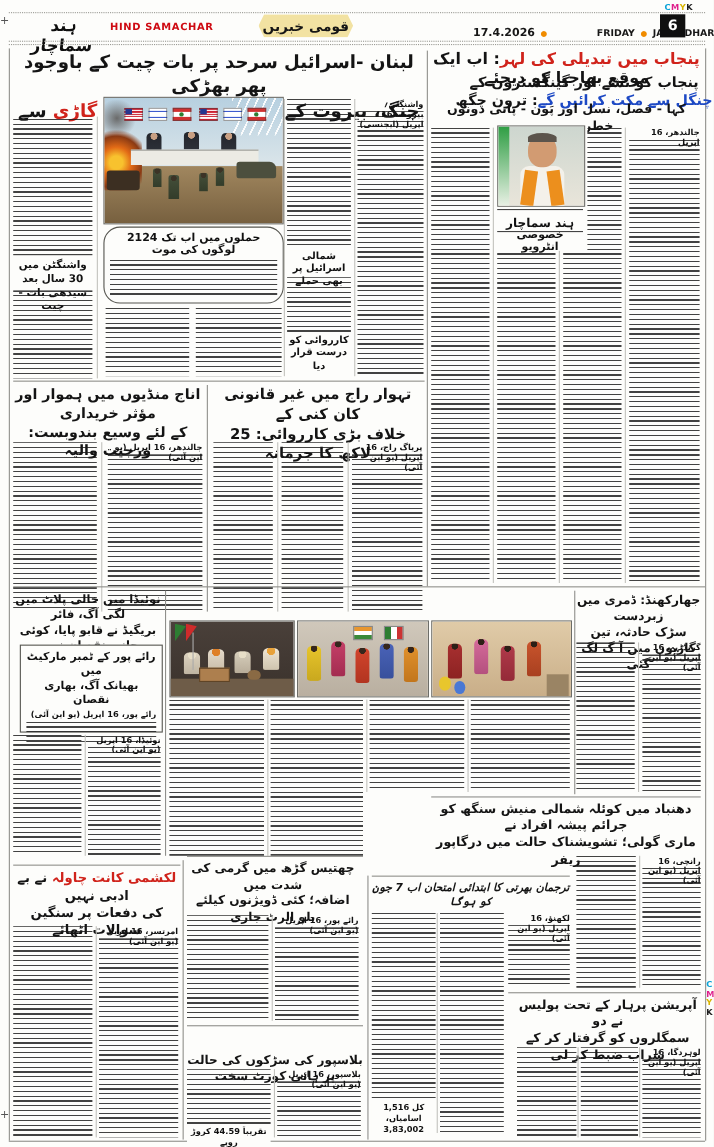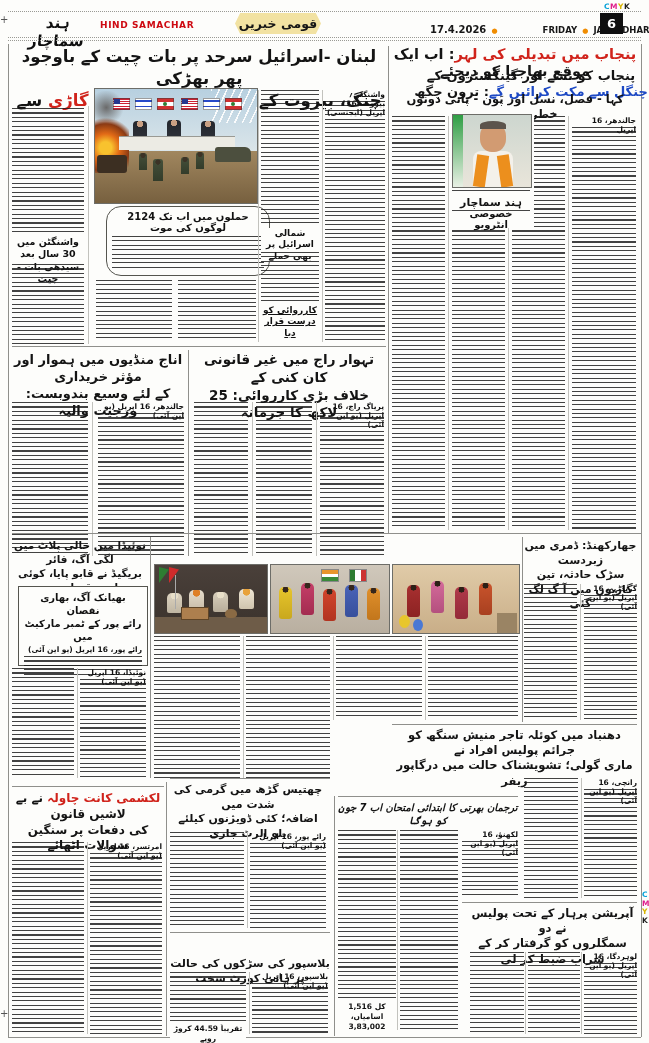--- a/index.html
+++ b/index.html
@@ -107,33 +107,33 @@
     <span class="person" style="left:72px;top:31px;"></span>
     <span class="person" style="left:106px;top:32px;"></span>
     <div class="abs" style="left:24px;top:47px;width:116px;height:13px;background:#ecebe4;border-top:1px solid #9a9a94;"></div>
     <div class="abs" style="left:120px;top:58px;width:36px;height:15px;background:#4c4f3e;border-radius:3px 6px 2px 2px;"></div>
     <span class="soldier" style="left:44px;top:64px;"></span>
     <span class="soldier" style="left:58px;top:70px;width:10px;height:22px;"></span>
     <span class="soldier" style="left:86px;top:68px;"></span>
     <span class="soldier" style="left:101px;top:63px;"></span>
   </div>
 
-  <div class="abs capbox" style="left:106px;top:206px;width:162px;height:68px;border-radius:15px;">
+  <div class="abs capbox" style="left:94px;top:206px;width:162px;height:68px;border-radius:15px;">
     <div class="rtl" style="margin:4px 4px 2px 4px;font-size:10px;font-weight:bold;text-align:center;color:#111;">حملوں میں اب تک 2124 لوگوں کی موت</div>
     <div class="greek" style="margin:3px 5px;height:34px;"></div>
   </div>
   <div class="abs greek" style="left:96px;top:280px;width:76px;height:62px;"></div>
   <div class="abs greek" style="left:178px;top:280px;width:78px;height:62px;"></div>
 
   <div class="abs vr-lt" style="left:258px;top:90px;height:252px;"></div>
   <div class="abs vr-lt" style="left:322px;top:90px;height:252px;"></div>
   <div class="abs greek" style="left:261px;top:90px;width:58px;height:134px;"></div>
   <div class="abs subhead" style="left:261px;top:228px;width:58px;font-size:9px;line-height:1.25;">شمالی اسرائیل پر بھی حملے</div>
   <div class="abs greek" style="left:261px;top:252px;width:58px;height:50px;"></div>
-  <div class="abs subhead" style="left:261px;top:305px;width:58px;font-size:9px;line-height:1.25;text-decoration:underline;">کارروائی کو درست قرار دیا</div>
+  <div class="abs subhead" style="left:261px;top:305px;width:58px;font-size:9px;line-height:1.25;">کارروائی کو درست قرار دیا</div>
   <div class="abs dateline" style="left:325px;top:90px;width:60px;">واشنگٹن؍ بیروت، 16 اپریل (ایجنسی)</div>
   <div class="abs greek" style="left:325px;top:101px;width:60px;height:241px;"></div>
 
   <div class="abs hr" style="left:12px;top:346px;width:374px;"></div>
 
   <div class="abs hl" style="left:12px;top:351px;width:172px;font-size:13px;">
     <div>اناج منڈیوں میں ہموار اور مؤثر خریداری</div>
     <div>کے لئے وسیع بندوبست: ورجیت والیہ</div>
   </div>
   <div class="abs vr-lt" style="left:92px;top:402px;height:154px;"></div>
@@ -240,34 +240,34 @@
   <div class="abs greek" style="left:524px;top:584px;width:53px;height:136px;"></div>
   <div class="abs dateline" style="left:584px;top:584px;width:53px;">گریڈیہہ، 16 اپریل (یو این آئی)</div>
   <div class="abs greek" style="left:584px;top:595px;width:53px;height:125px;"></div>
 
   <div class="abs hl" style="left:12px;top:539px;width:136px;font-size:10.5px;">
     <div>نوئیڈا میں خالی پلاٹ میں لگی آگ، فائر</div>
     <div>بریگیڈ نے قابو پایا، کوئی جانی نقصان نہیں</div>
   </div>
   <div class="abs capbox" style="left:18px;top:586px;width:128px;height:78px;">
     <div class="rtl" style="margin:4px 4px 0 4px;font-size:10px;font-weight:bold;text-align:center;color:#111;line-height:1.3;">
+        <div>رائے پور کے ٹمبر مارکیٹ میں</div>
         <div>بھیانک آگ، بھاری نقصان</div>
-        <div>رائے پور کے ٹمبر مارکیٹ میں</div>
       </div>
     <div class="dateline" style="margin:2px 5px 0 5px;">رائے پور، 16 اپریل (یو این آئی)</div>
     <div class="greek" style="margin:2px 5px;height:22px;"></div>
   </div>
   <div class="abs dateline" style="left:80px;top:668px;width:66px;">نوئیڈا، 16 اپریل (یو این آئی)</div>
   <div class="abs greek" style="left:80px;top:679px;width:66px;height:99px;"></div>
   <div class="abs greek" style="left:12px;top:668px;width:62px;height:110px;"></div>
   <div class="abs vr-lt" style="left:77px;top:668px;height:110px;"></div>
 
   <div class="abs hr" style="left:12px;top:786px;width:152px;"></div>
   <div class="abs hl" style="left:12px;top:791px;width:152px;font-size:12px;">
-    <div><span class="red">لکشمی کانت چاولہ</span><span> نے بے لاشیں قانون</span></div>
+    <div><span class="red">لکشمی کانت چاولہ</span><span> نے بے ادبی نہیں</span></div>
     <div>کی دفعات پر سنگین سوالات اٹھائے</div>
   </div>
   <div class="abs dateline" style="left:90px;top:842px;width:72px;">امرتسر، 16 اپریل (یو این آئی)</div>
   <div class="abs greek" style="left:90px;top:853px;width:72px;height:181px;"></div>
   <div class="abs greek" style="left:12px;top:842px;width:72px;height:192px;"></div>
   <div class="abs vr-lt" style="left:87px;top:842px;height:192px;"></div>
   <div class="abs vr" style="left:166px;top:782px;height:254px;"></div>
 
   <div class="abs hr" style="left:170px;top:778px;width:160px;"></div>
   <div class="abs hl" style="left:170px;top:783px;width:156px;font-size:11px;">
@@ -292,21 +292,21 @@
   <div class="abs hl" style="left:338px;top:801px;width:180px;font-size:10px;font-style:italic;">ترجمان بھرتی کا ابتدائی امتحان اب 7 جون کو ہوگا</div>
   <div class="abs dateline" style="left:462px;top:830px;width:56px;">لکھنؤ، 16 اپریل (یو این آئی)</div>
   <div class="abs greek" style="left:462px;top:841px;width:56px;height:55px;"></div>
   <div class="abs greek" style="left:400px;top:830px;width:58px;height:200px;"></div>
   <div class="abs greek" style="left:338px;top:830px;width:58px;height:170px;"></div>
   <div class="abs figline" style="left:338px;top:1002px;width:58px;height:28px;">کل 1,516 اسامیاں، 3,83,002 درخواستیں، 75 اضلاع میں 1,381 امتحانی مراکز</div>
   <div class="abs vr-lt" style="left:397px;top:830px;height:200px;"></div>
 
   <div class="abs hr" style="left:392px;top:724px;width:245px;"></div>
   <div class="abs hl" style="left:392px;top:728px;width:245px;font-size:11.5px;">
-    <div>دھنباد میں کوئلہ تاجر منیش سنگھ کو جرائم پولیس افراد نے</div>
+    <div>دھنباد میں کوئلہ شمالی منیش سنگھ کو جرائم پیشہ افراد نے</div>
     <div>ماری گولی؛ تشویشناک حالت میں درگاپور ریفر</div>
   </div>
   <div class="abs dateline" style="left:584px;top:778px;width:53px;">رانچی، 16 اپریل (یو این آئی)</div>
   <div class="abs greek" style="left:584px;top:789px;width:53px;height:109px;"></div>
   <div class="abs greek" style="left:524px;top:778px;width:54px;height:120px;"></div>
   <div class="abs vr-lt" style="left:581px;top:778px;height:120px;"></div>
 
   <div class="abs hr" style="left:462px;top:902px;width:175px;"></div>
   <div class="abs hl" style="left:468px;top:906px;width:169px;font-size:11.5px;">
     <div>آپریشن پرہار کے تحت پولیس نے دو</div>

